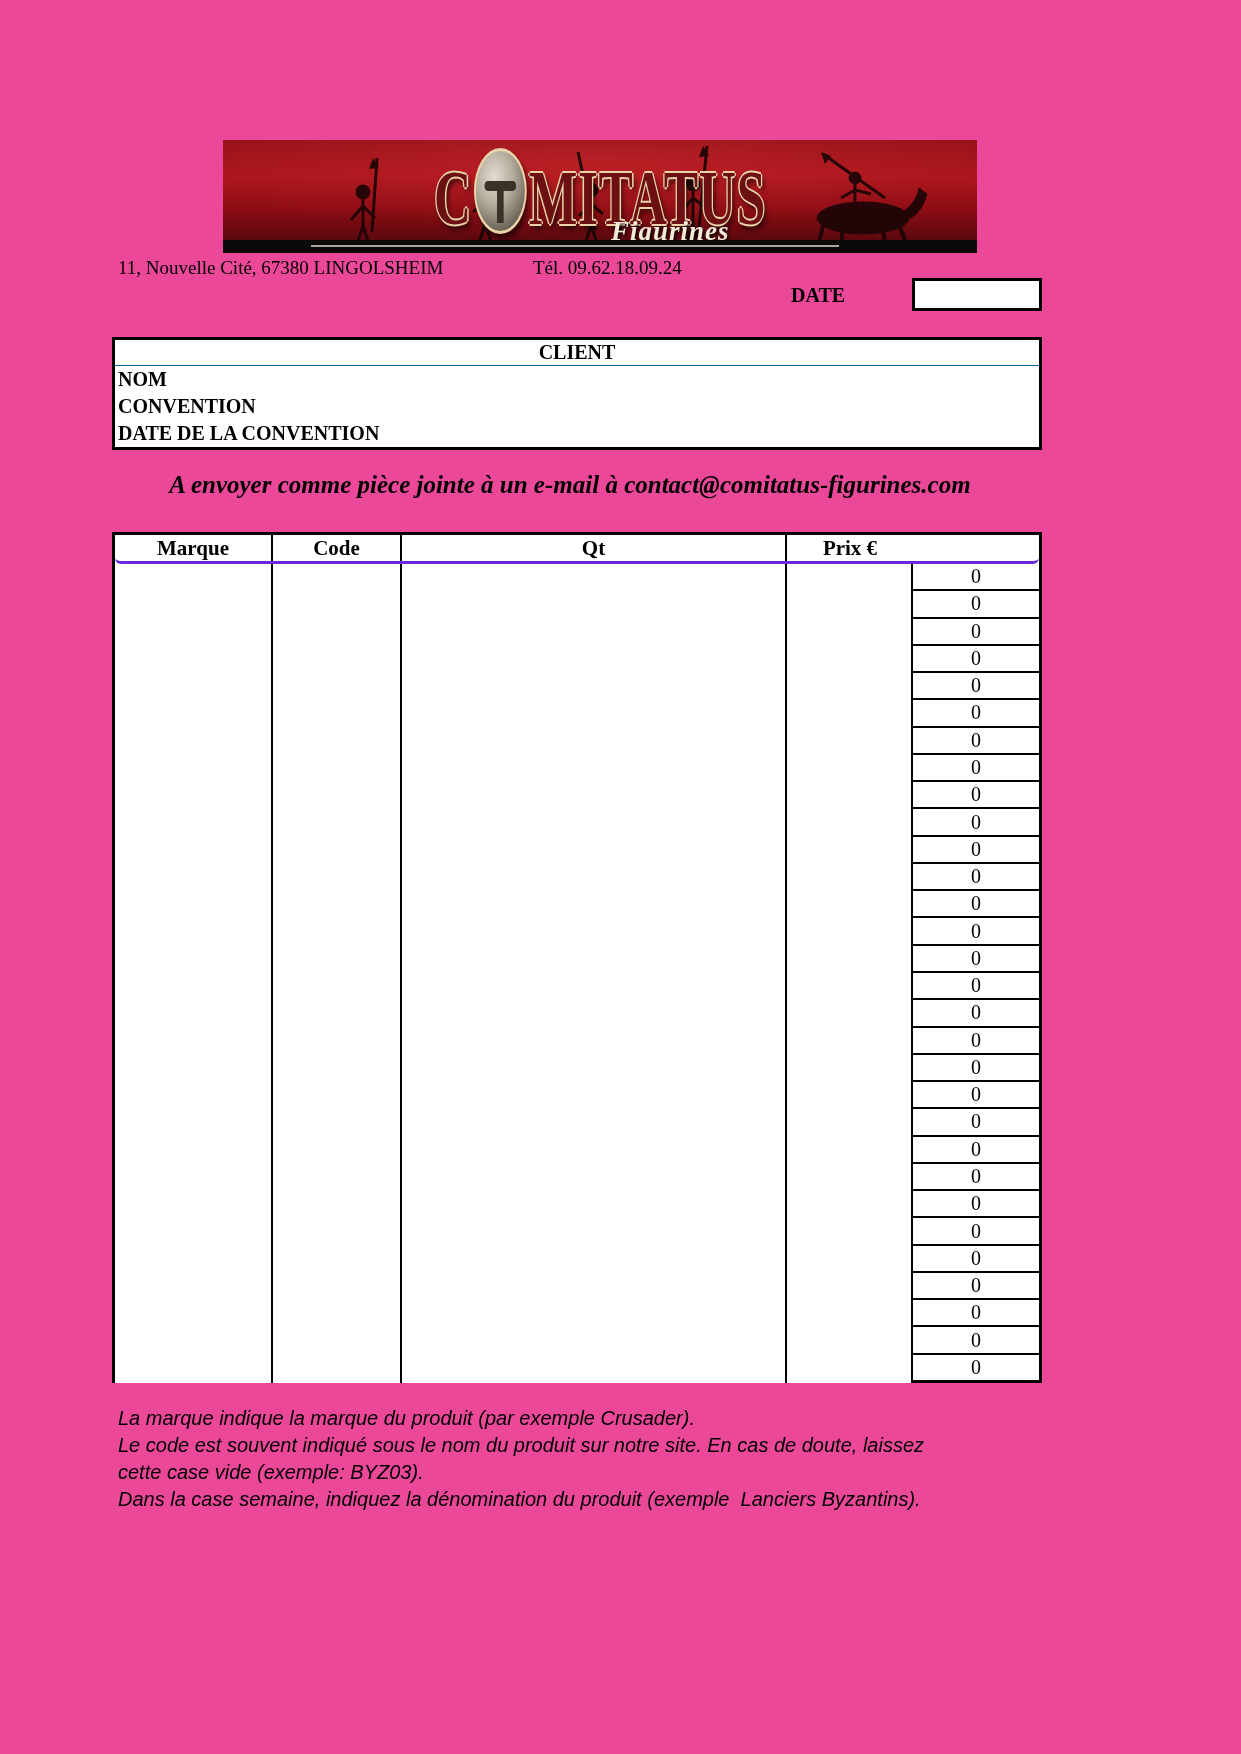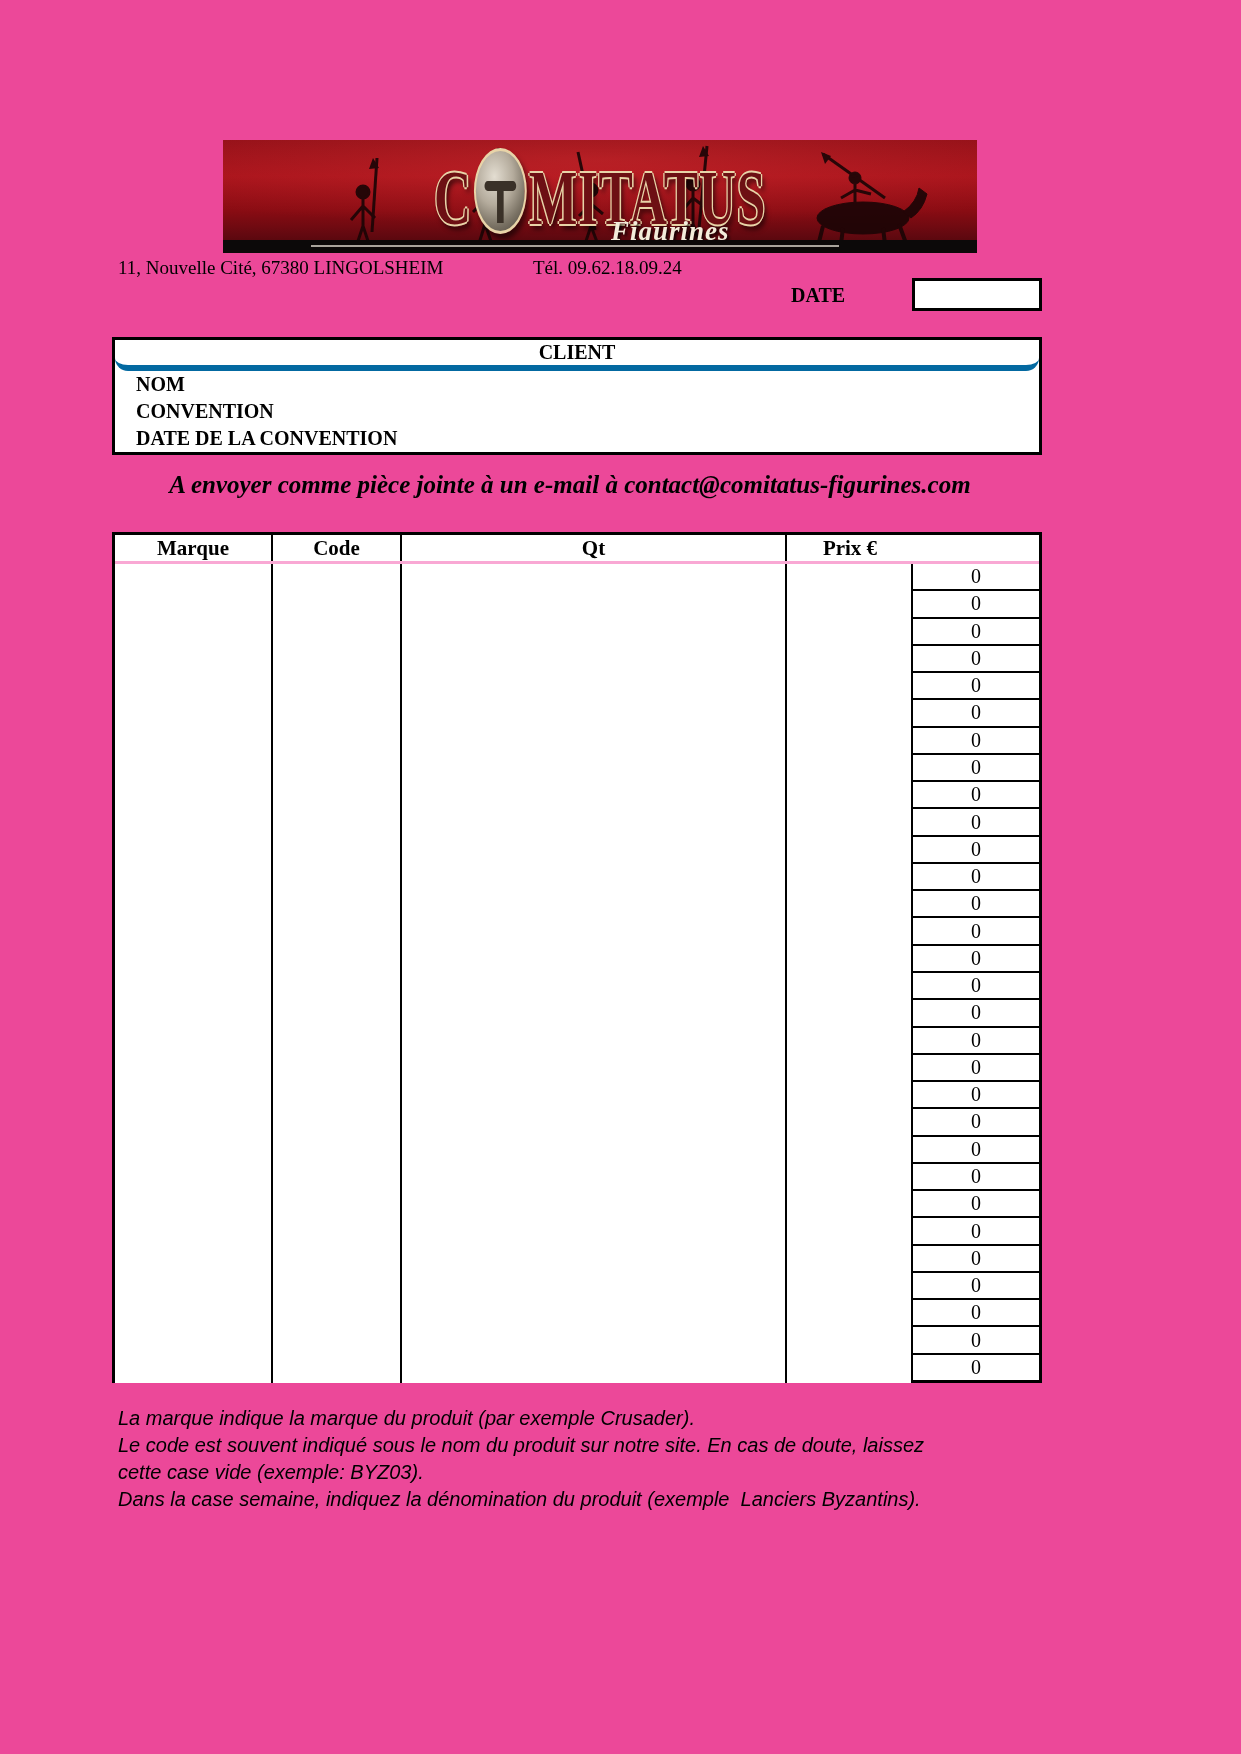--- a/index.html
+++ b/index.html
@@ -32,33 +32,33 @@
   
   .address{position:absolute;left:118px;top:257px;font-size:19px;text-align:right;}
   .phone{position:absolute;left:533px;top:257px;font-size:19px;}
   .date-label{position:absolute;left:791px;top:284px;font-size:20px;font-weight:bold;}
   .date-box{position:absolute;left:912px;top:278px;width:130px;height:33px;
     border:3px solid #000;box-sizing:border-box;background:#fff;font-size:20px;line-height:27px;padding-left:4px;}
 
   
   .client-table{position:absolute;left:112px;top:337px;width:930px;box-sizing:border-box;
     border:3px solid #000;background:#fff;}
-  .client-header{height:25px;line-height:25px;border-bottom:6px solid #0369a1;
-    text-align:center;font-weight:bold;font-size:20px;border-radius:13px;}
-  .client-row{height:27px;line-height:27px;font-weight:bold;font-size:20px;padding-left:21px;}
+  .client-header{height:25px;line-height:25px;border-bottom:1px solid #0369a1;
+    text-align:center;font-weight:bold;font-size:20px;}
+  .client-row{height:27px;line-height:27px;font-weight:bold;font-size:20px;padding-left:3px;}
 
   
   .instruction{position:absolute;left:105px;top:471px;width:930px;text-align:center;
     font-size:25px;font-weight:bold;font-style:italic;white-space:nowrap;}
 
   
   .order-table{position:absolute;left:112px;top:532px;width:930px;box-sizing:border-box;
     border:3px solid #000;border-bottom:none;background:#fff;}
   .ot-header{display:grid;grid-template-columns:158px 129px 385px 126px 1fr;
-    height:26px;border-bottom:3px solid #f9a8d4;}
+    height:26px;border-bottom:3px solid #6d28d9;border-radius:6px;}
   .ot-header > div{border-right:2px solid #000;box-sizing:border-box;
     text-align:center;font-weight:bold;font-size:21px;line-height:26px;}
   .ot-header > div:last-child{border-right:none;}
   .ot-body{display:grid;grid-template-columns:158px 129px 385px 126px 1fr;height:819px;}
   .body-col{border-right:2px solid #000;box-sizing:border-box;}
   .prix-col{display:flex;flex-direction:column;}
   .prix-row{flex:1;border-bottom:2px solid #000;box-sizing:border-box;
     display:flex;align-items:center;justify-content:center;font-size:20px;}
   .prix-row:last-child{border-bottom-width:3px;}
 

